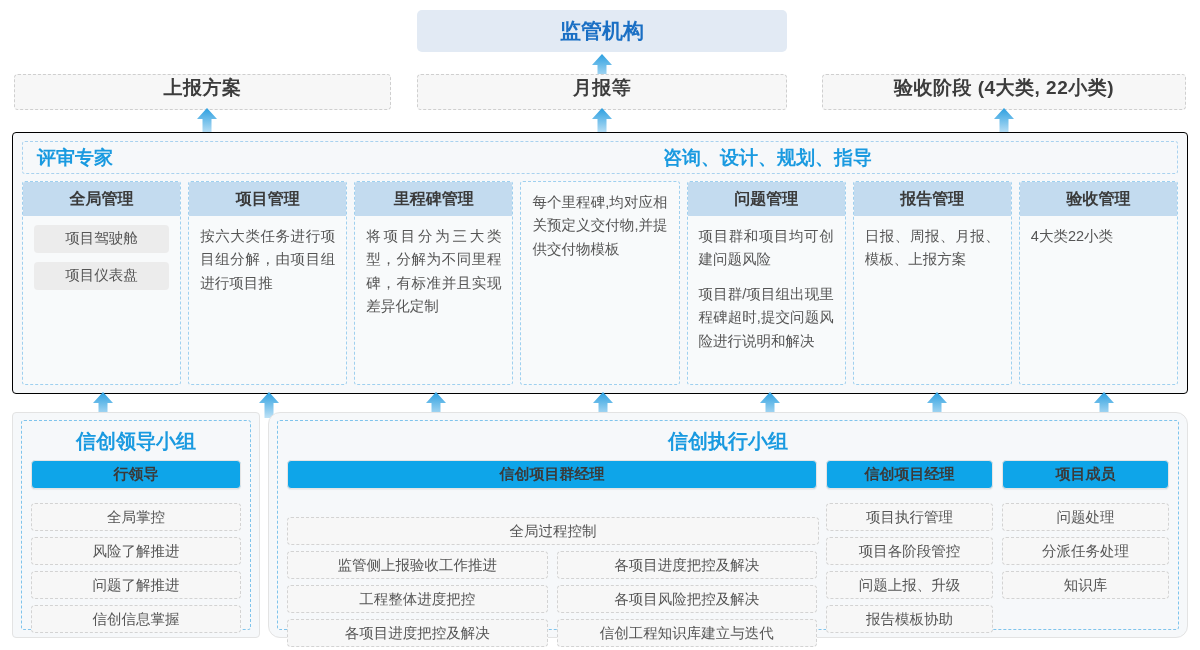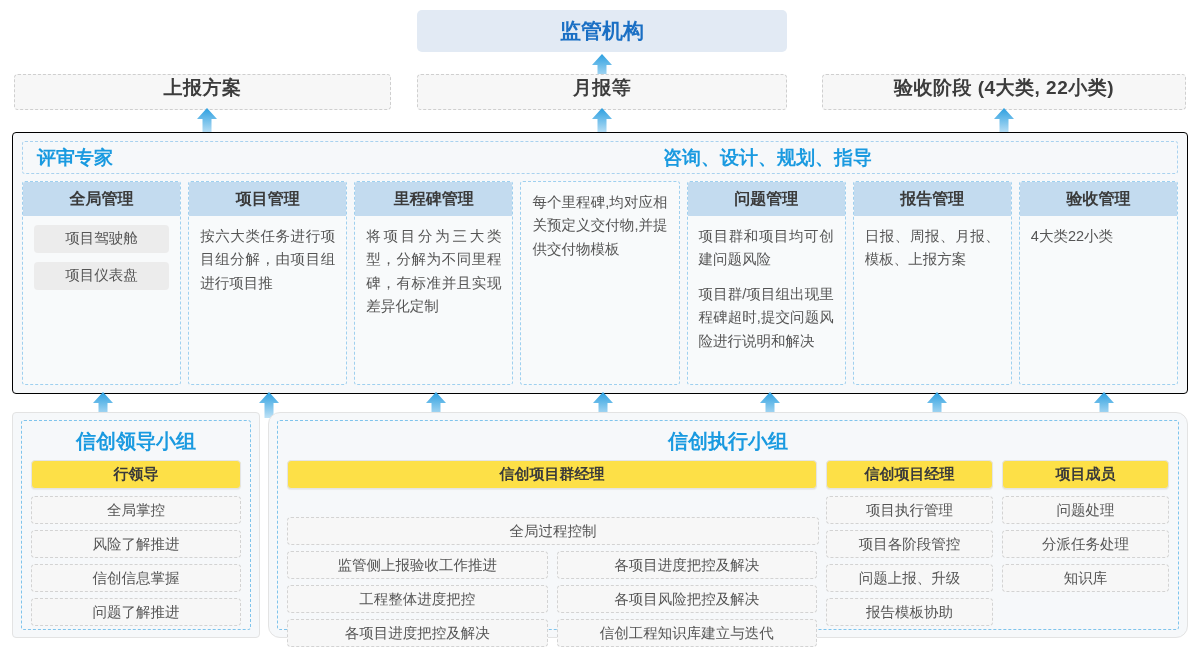--- a/index.html
+++ b/index.html
@@ -120,28 +120,28 @@
     box-sizing:border-box;
     padding:6px 9px 8px 9px;
   }
   .group-title{
     text-align:center;
     color:#1a9ae0;font-weight:bold;font-size:20px;
     line-height:28px;
     margin-bottom:5px;
   }
   .role-head{
-    background:#fde047;
+    background:#0ea5e9;
     border:1px solid #e4e4e4;
     border-radius:4px;
     height:27px;
     display:flex;align-items:center;justify-content:center;
     font-weight:bold;font-size:15px;color:#3a3a3a;
     box-shadow:0 1px 1px rgba(0,0,0,.06);
-    margin-bottom:7px;
+    margin-bottom:14px;
   }
   .task{
     border:1px dashed #d3d3d3;
     background:#f7f7f7;
     border-radius:4px;
     height:26px;
     display:flex;align-items:center;justify-content:center;
     font-size:14.5px;color:#555;
     margin-bottom:6px;
   }
@@ -297,22 +297,22 @@
         <polygon points="11,0 21,11 15.5,11 15.5,26 6.5,26 6.5,11 1,11" fill="url(#ga1)"></polygon>
       </svg>
     </div>
 
   <div class="bot-left">
     <div class="bot-inner">
       <div class="group-title">信创领导小组</div>
       <div class="role-head">行领导</div>
       <div class="task">全局掌控</div>
       <div class="task">风险了解推进</div>
+      <div class="task">问题了解推进</div>
       <div class="task">信创信息掌握</div>
-      <div class="task">问题了解推进</div>
     </div>
   </div>
 
   <div class="bot-right">
     <div class="bot-inner">
       <div class="group-title">信创执行小组</div>
 
       <div class="exec-cols">
 
         <div class="exec-pm-wrap">

